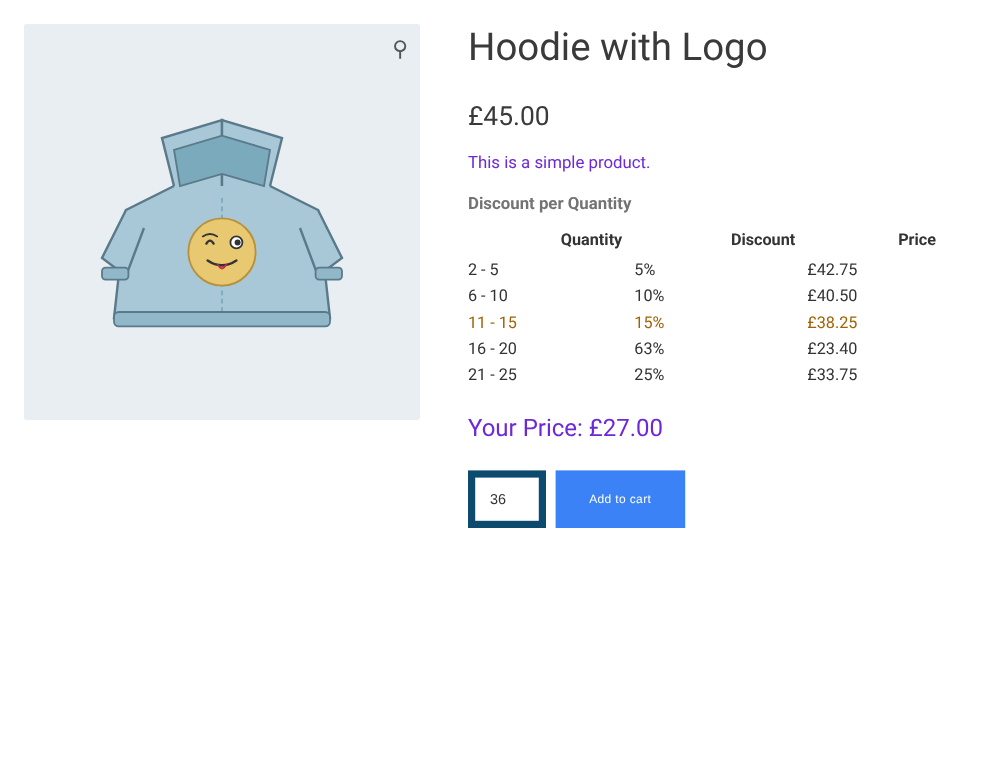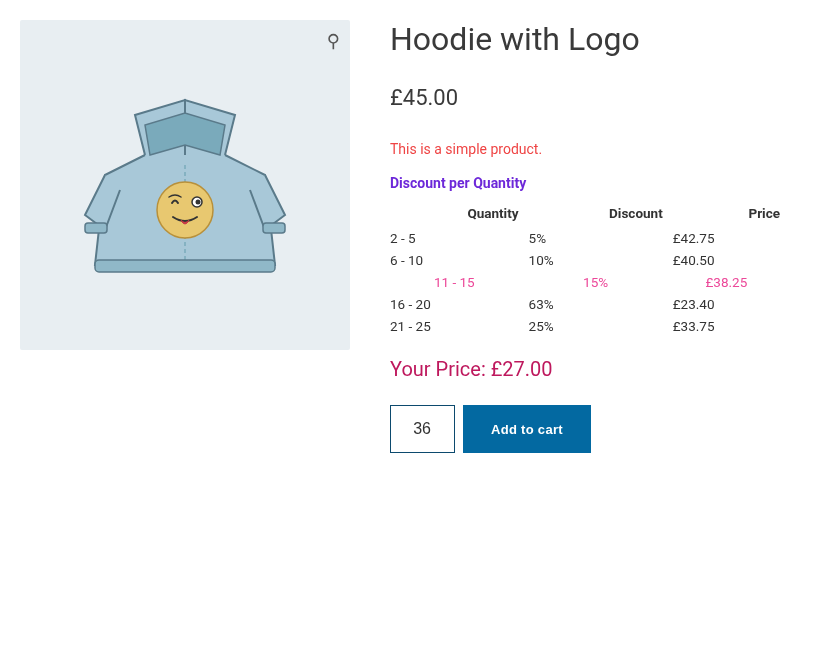--- a/index.html
+++ b/index.html
@@ -47,86 +47,85 @@
     .product-title {
       font-size: 32px;
       font-weight: 400;
       color: #3a3a3a;
       margin-bottom: 27px;
       line-height: 1.2;
     }
     .product-price {
       font-size: 22px;
       color: #3a3a3a;
-      margin-bottom: 31px;
+      margin-bottom: 18px;
     }
     .product-description {
-      color: #ef4444;
+      color: #6d28d9;
       margin-bottom: 18px;
       font-size: 14px;
     }
     .discount-section {
       margin-bottom: 20px;
     }
     .discount-title {
       font-size: 14px;
       font-weight: 700;
-      color: #6d28d9;
+      color: #737373;
       margin-bottom: 10px;
     }
     .discount-table {
       border-collapse: collapse;
       width: 100%;
       max-width: 400px;
     }
     .discount-table th {
       font-weight: 700;
       font-size: 13.5px;
       color: #333;
       text-align: right;
       padding: 4px 10px 6px 0;
     }
     .discount-table td {
       font-size: 13.5px;
       color: #333;
       padding: 3px 10px 3px 0;
     }
     .discount-table tr.highlighted td {
-      color: #ec4899;
-      text-align: center;
+      color: #a16207;
     }
     .your-price {
       font-size: 20px;
-      color: #be185d;
+      color: #6d28d9;
       margin-bottom: 24px;
       font-weight: 400;
     }
     .add-to-cart-row {
       display: flex;
       align-items: center;
       gap: 0;
     }
     .quantity-input {
       width: 65px;
       height: 48px;
-      border: 1px solid #0c4a6e;
-      text-align: right;
-      font-size: 16px;
+      border: 6px solid #0c4a6e;
+      text-align: center;
+      font-size: 12px;
       color: #333;
       outline: none;
       padding: 0 8px;
     }
     .add-to-cart-btn {
-      background: #0369a1;
+      background: #3b82f6;
       color: #fff;
       border: none;
       padding: 0 28px;
       height: 48px;
-      font-size: 13px;
-      font-weight: 700;
+      font-size: 10px;
+      font-weight: 400;
       cursor: pointer;
       margin-left: 8px;
       letter-spacing: 0.3px;
     }
   </style>
 </head>
 <body>
 
 <div class="product-layout">
 

